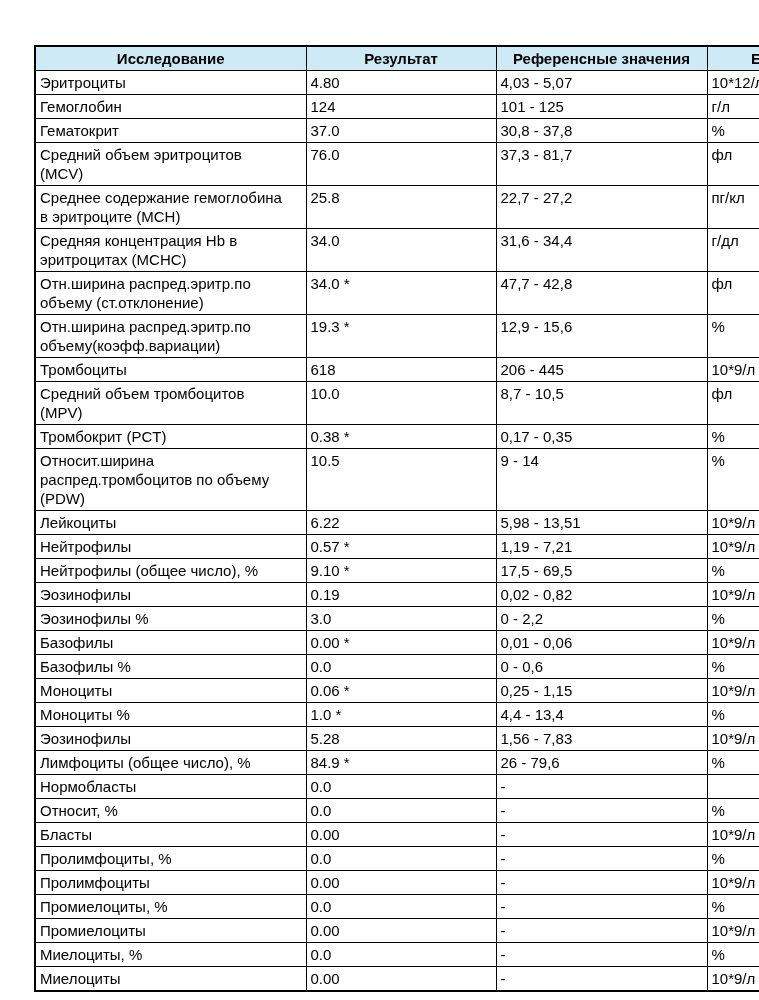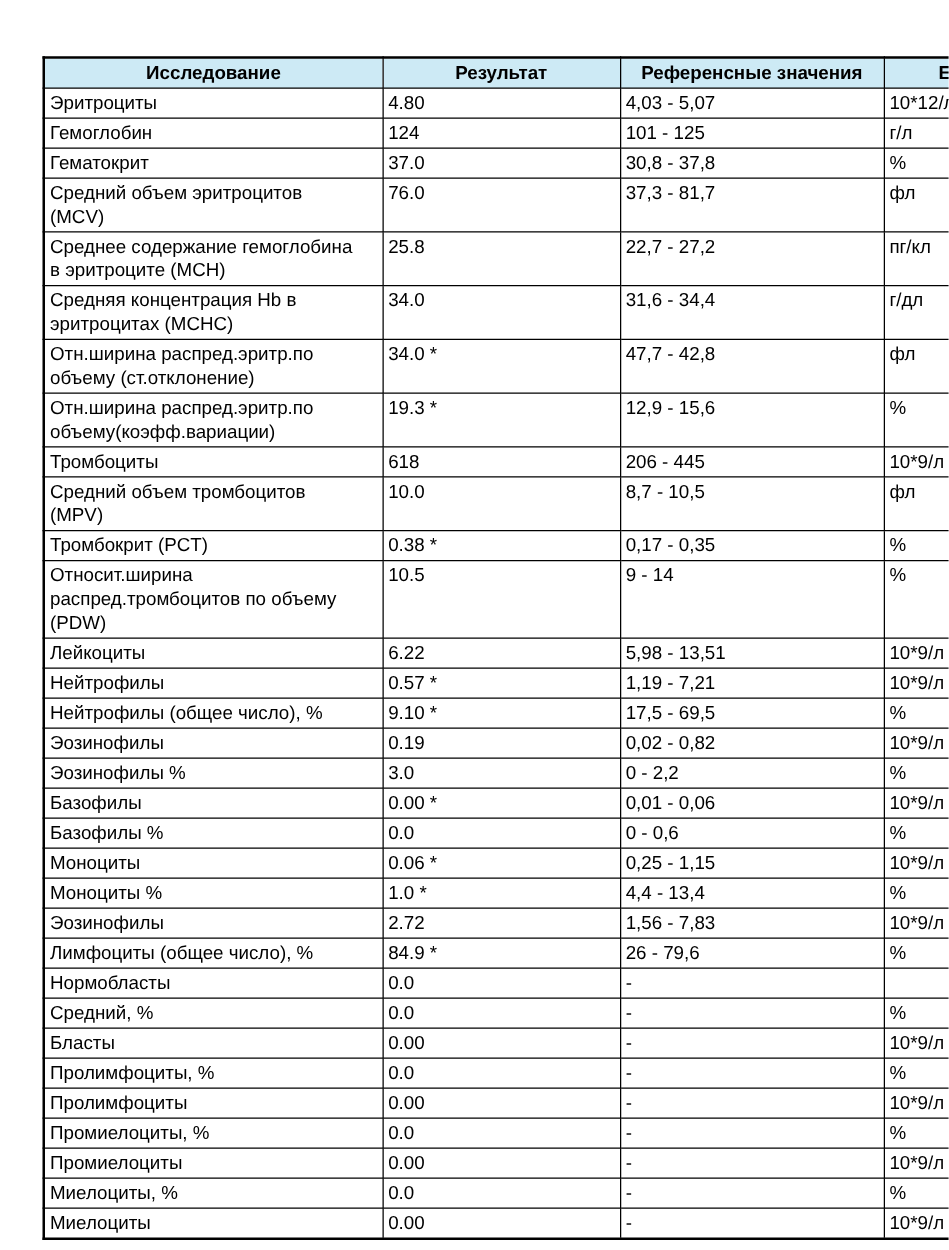--- a/index.html
+++ b/index.html
@@ -191,38 +191,38 @@
     <td class="col-unit">10*9/л</td>
   </tr>
         <tr>
     <td class="col-name">Моноциты %</td>
     <td class="col-result">1.0 *</td>
     <td class="col-reference">4,4 - 13,4</td>
     <td class="col-unit">%</td>
   </tr>
         <tr>
     <td class="col-name">Эозинофилы</td>
-    <td class="col-result">2.72</td>
+    <td class="col-result">5.28</td>
     <td class="col-reference">1,56 - 7,83</td>
     <td class="col-unit">10*9/л</td>
   </tr>
         <tr>
     <td class="col-name">Лимфоциты (общее число), %</td>
     <td class="col-result">84.9 *</td>
     <td class="col-reference">26 - 79,6</td>
     <td class="col-unit">%</td>
   </tr>
         <tr>
     <td class="col-name">Нормобласты</td>
     <td class="col-result">0.0</td>
     <td class="col-reference">-</td>
     <td class="col-unit"></td>
   </tr>
         <tr>
-    <td class="col-name">Средний, %</td>
+    <td class="col-name">Относит, %</td>
     <td class="col-result">0.0</td>
     <td class="col-reference">-</td>
     <td class="col-unit">%</td>
   </tr>
         <tr>
     <td class="col-name">Бласты</td>
     <td class="col-result">0.00</td>
     <td class="col-reference">-</td>
     <td class="col-unit">10*9/л</td>
   </tr>

